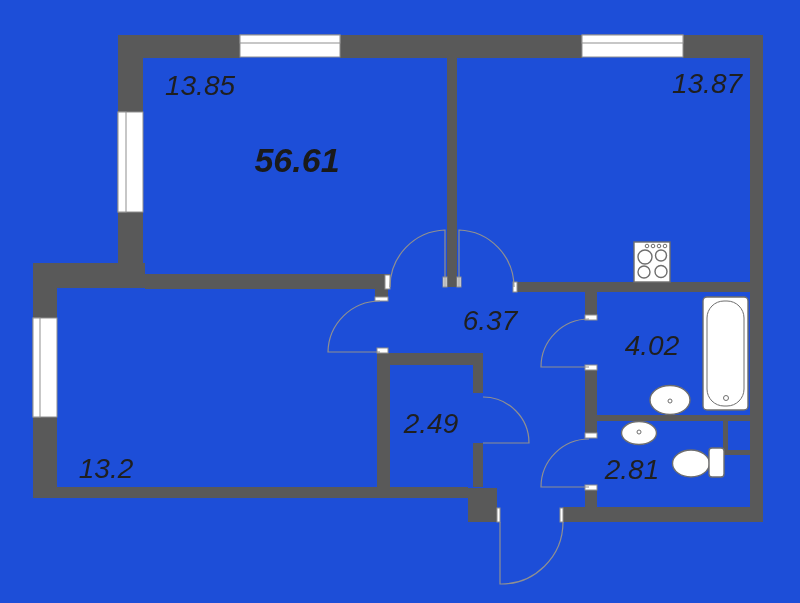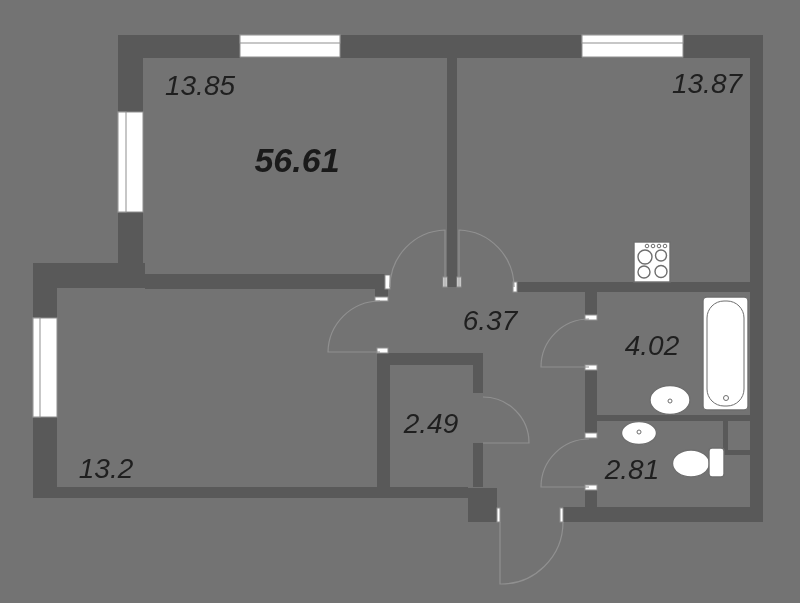--- a/index.html
+++ b/index.html
@@ -1,16 +1,16 @@
 <!DOCTYPE html>
 <html><head>
 <meta charset="utf-8">
 <style>
   html,body{margin:0;padding:0;background:#ffffff;}
-  .stage{position:relative;width:800px;height:603px;background:#737373;overflow:hidden;
+  .stage{position:relative;width:800px;height:603px;background:#1d4ed8;overflow:hidden;
          font-family:"Liberation Sans", sans-serif;}
   svg{display:block;}
   .wall{fill:#595959;stroke:none;}
   .cap{fill:#ffffff;stroke:#8f8f8f;stroke-width:1;}
   .win{fill:#ffffff;stroke:#8f8f8f;stroke-width:1;}
   .door{fill:none;stroke:#909090;stroke-width:1.2;}
   .fix{fill:#ffffff;stroke:#6e6e6e;stroke-width:1.4;}
   .fixthin{fill:#ffffff;stroke:#6e6e6e;stroke-width:1;}
   .area-label{font-style:italic;font-size:28px;fill:#1f1f1f;text-anchor:middle;}
   .total-label{font-style:italic;font-size:34px;font-weight:600;fill:#1a1a1a;text-anchor:middle;}

